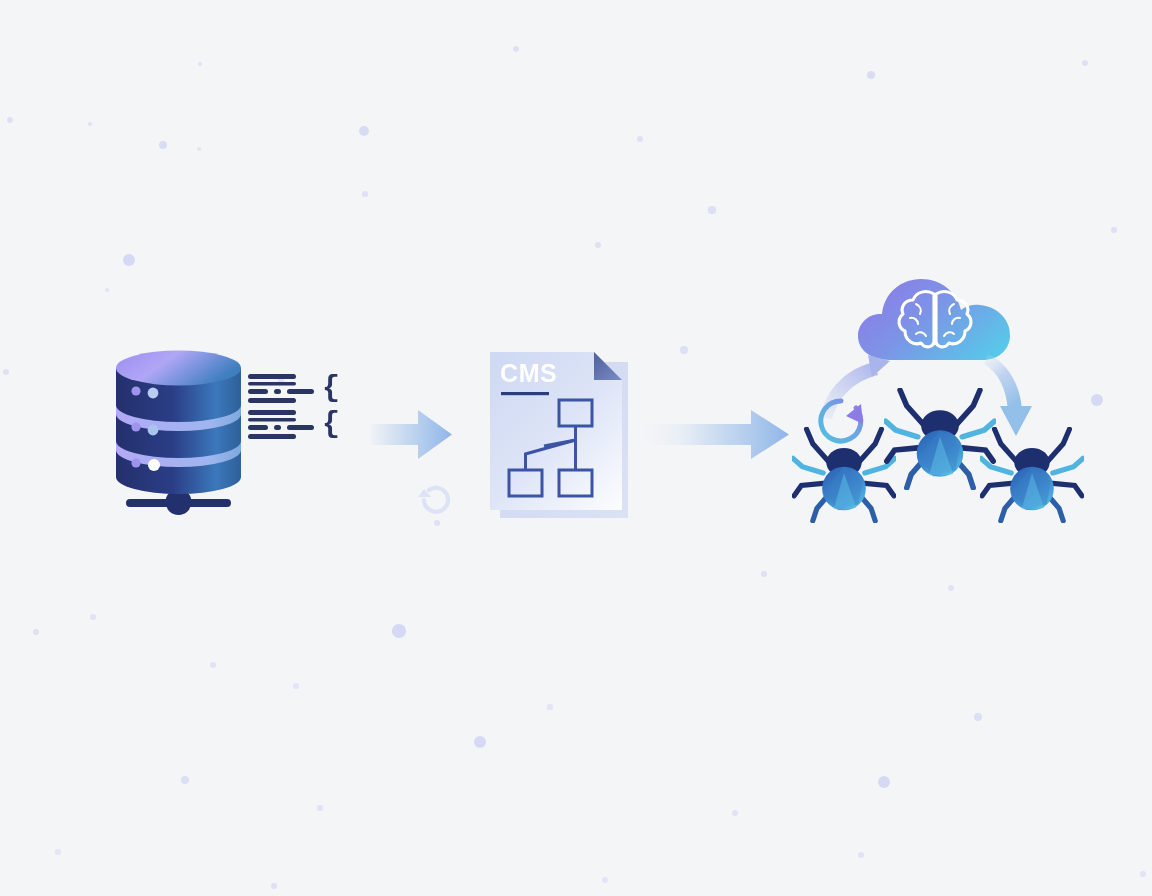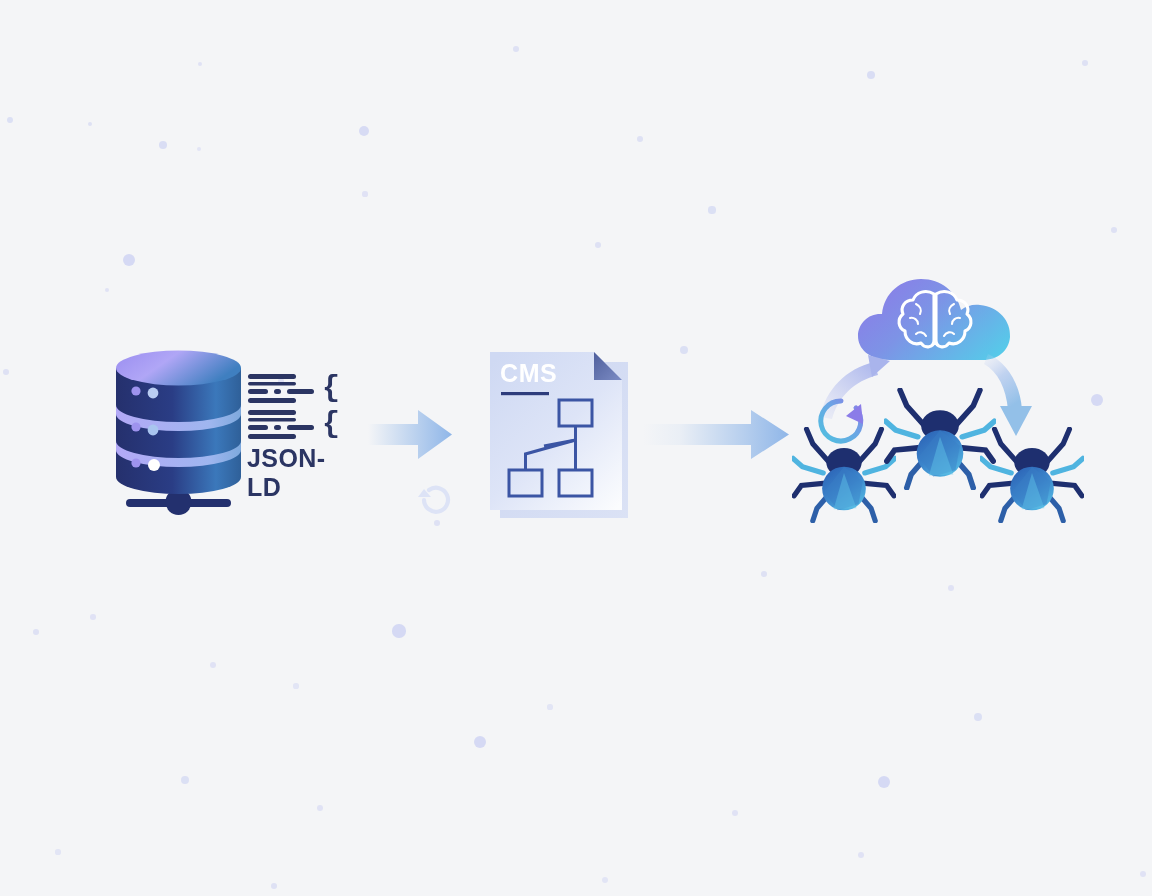--- a/index.html
+++ b/index.html
@@ -123,21 +123,20 @@
         <rect x="142" y="66" width="48" height="5" rx="2.5"></rect>
         <rect x="142" y="74" width="48" height="3.4" rx="1.7"></rect>
         <rect x="142" y="81" width="20" height="5" rx="2.5"></rect>
         <rect x="168" y="81" width="7" height="5" rx="2.5"></rect>
         <rect x="181" y="81" width="27" height="5" rx="2.5"></rect>
         <rect x="142" y="90" width="48" height="5" rx="2.5"></rect>
       </g>
       <text x="216" y="88" font-family="Liberation Mono, monospace" font-size="30" font-weight="700" fill="#2b3563">{ }</text>
     </svg>
 
-    <div class="abs" style="left:141px;top:100px;font-size:25px;font-weight:600;color:#2b3563;letter-spacing:0.4px;">JSON-LD</div>
   </div>
 
   <div class="abs" style="left:368px;top:405px;width:110px;height:60px;">
     <svg width="110" height="60" viewBox="0 0 110 60">
       <defs>
         <linearGradient id="arr1" x1="0" y1="0" x2="1" y2="0">
           <stop offset="0" stop-color="#8fb6e8" stop-opacity="0"></stop>
           <stop offset="0.55" stop-color="#8fb6e8" stop-opacity="0.55"></stop>
           <stop offset="1" stop-color="#8fb6e8" stop-opacity="1"></stop>
         </linearGradient>

